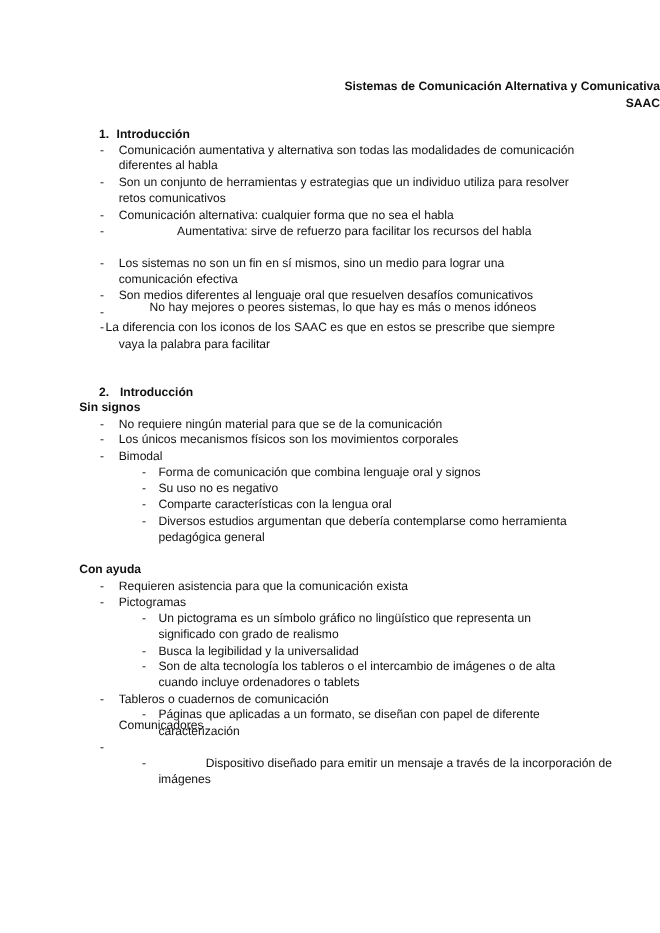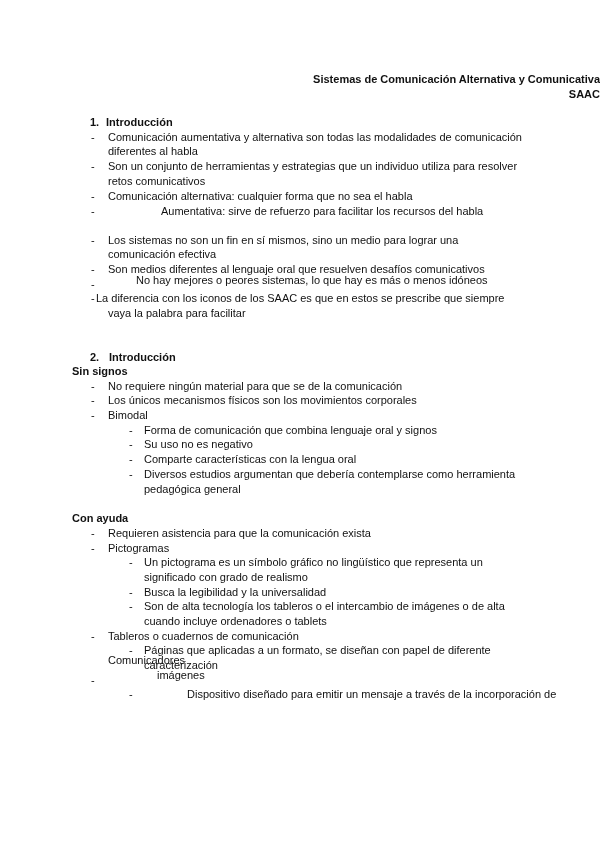--- a/index.html
+++ b/index.html
@@ -103,15 +103,15 @@
 
     <div class="line" style="top:643px; left:129px;">-</div>
     <div class="line" style="top:643px; left:144px;">Páginas que aplicadas a un formato, se diseñan con papel de diferente</div>
     <div class="line" style="top:658px; left:144px;">caracterización</div>
 
     <div class="line" style="top:673px; left:91px;">-</div>
     <div class="line" style="top:653px; left:108px;text-align:right;">Comunicadores</div>
 
     <div class="line" style="top:687px; left:129px;">-</div>
     <div class="line" style="top:687px; left:144px;margin-left:43px;">Dispositivo diseñado para emitir un mensaje a través de la incorporación de</div>
-    <div class="line" style="top:668px; left:144px;margin-left:13px;">imágenes</div>
+    <div class="line" style="top:702px; left:144px;">imágenes</div>
   </div>
 </div>
 
 </body></html>

